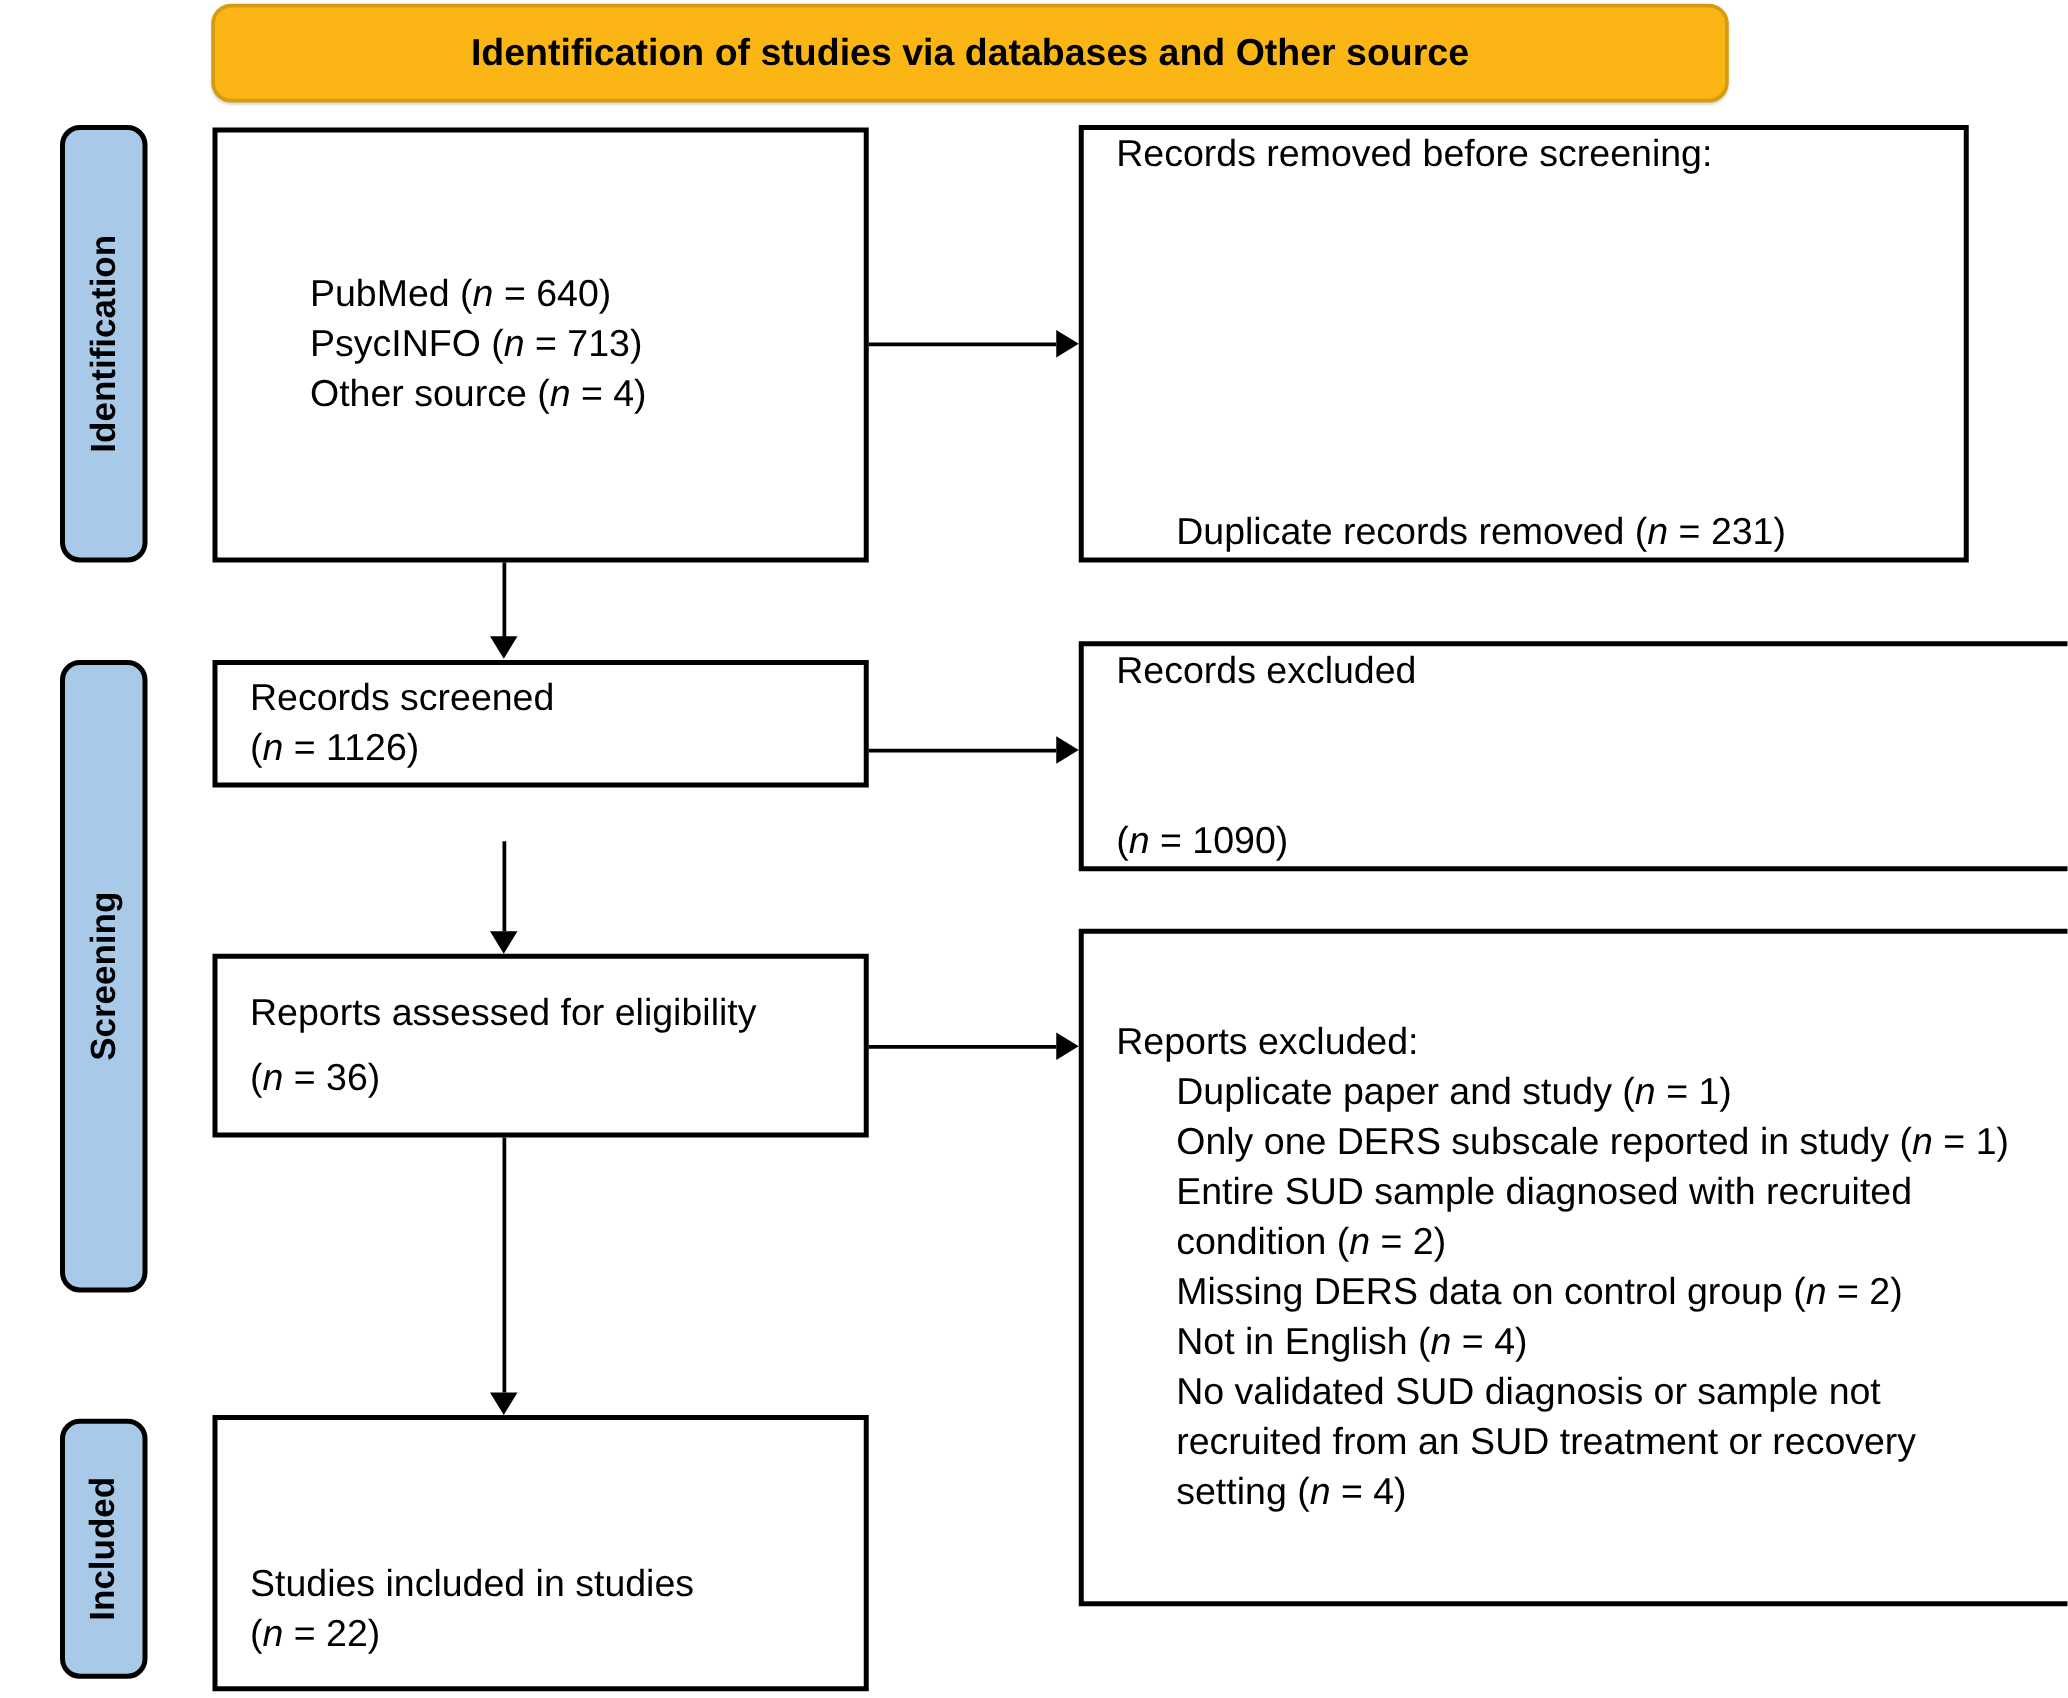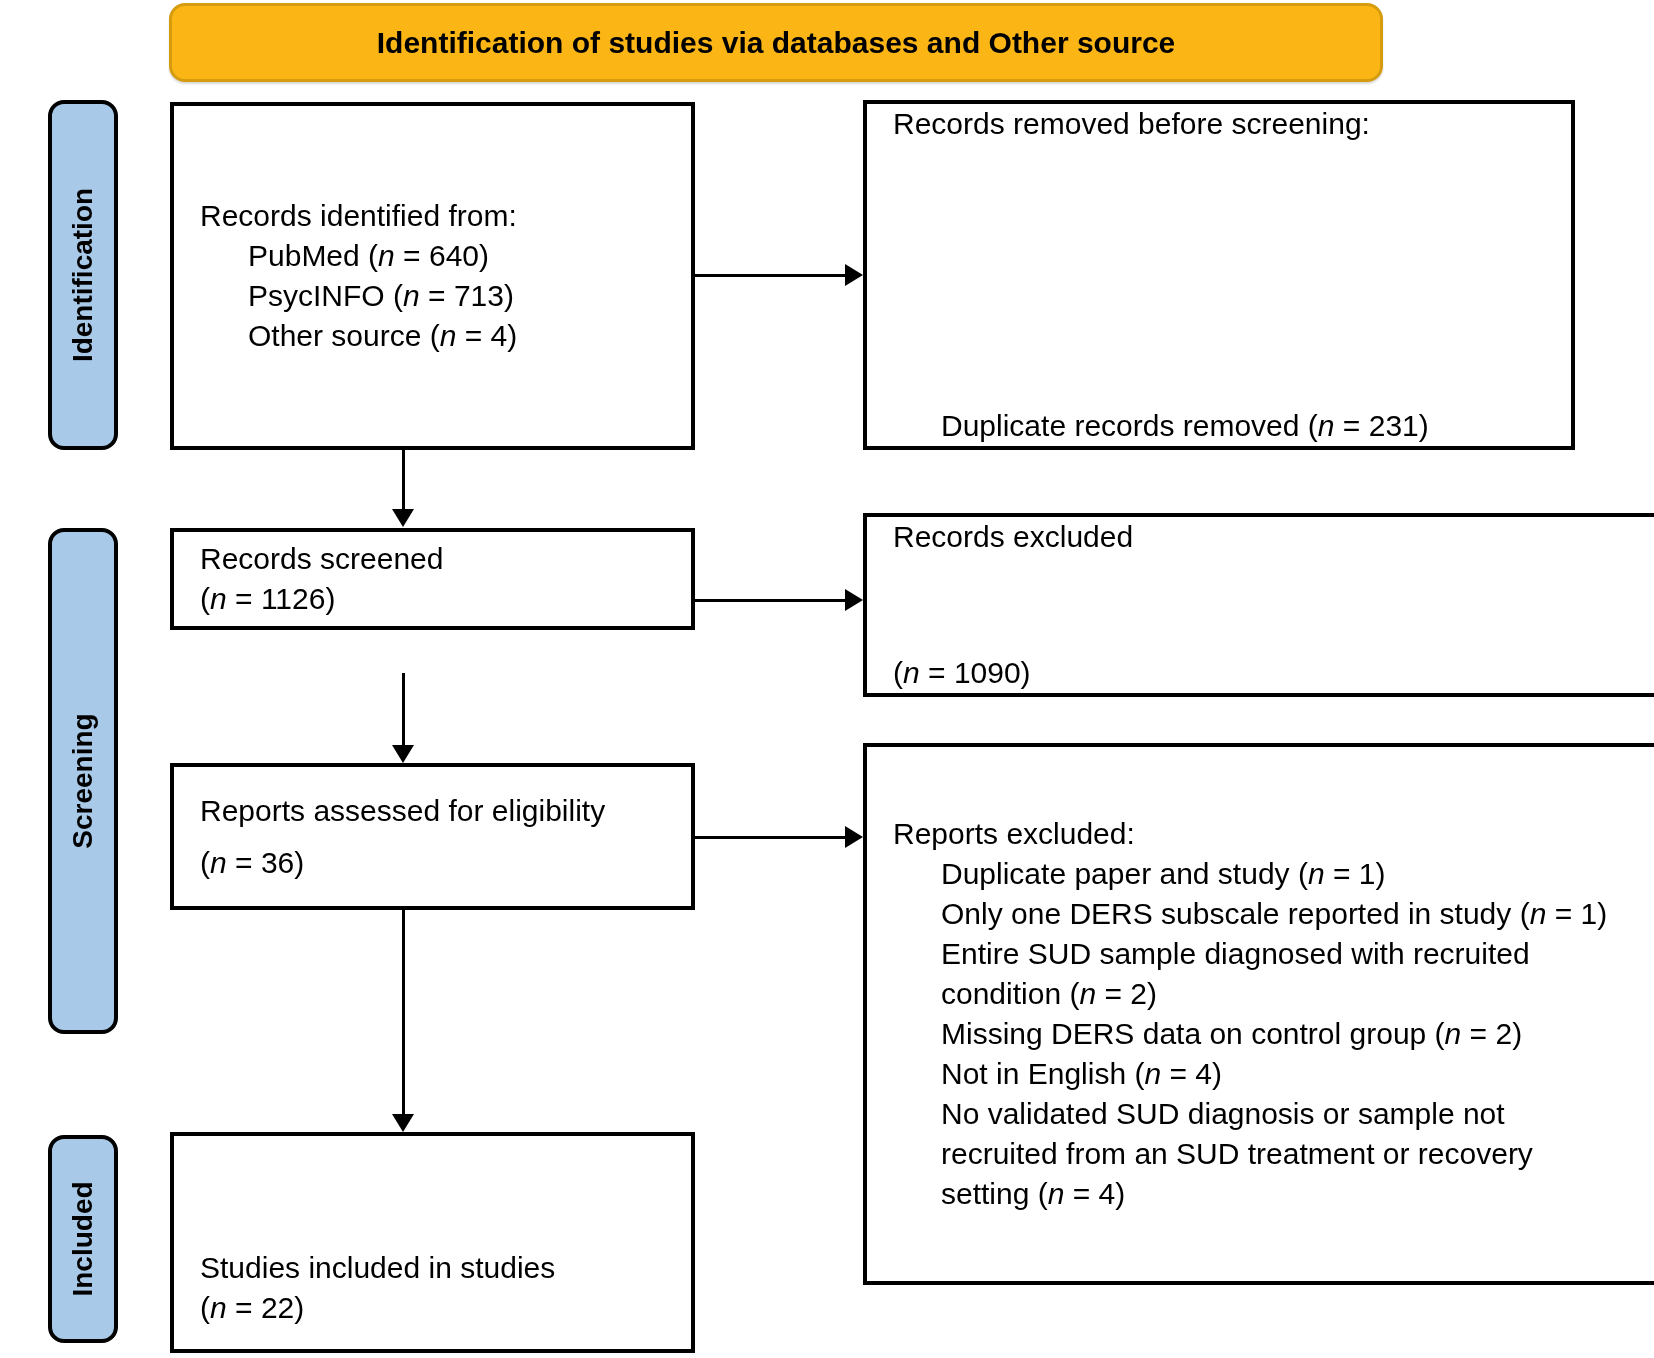--- a/index.html
+++ b/index.html
@@ -76,21 +76,20 @@
     <span>Identification</span>
   </div>
   <div class="stage" id="stage-screening" style="background: rgb(169, 201, 233);">
     <span>Screening</span>
   </div>
   <div class="stage" id="stage-included" style="background: rgb(169, 201, 233);">
     <span>Included</span>
   </div>
 
   <div class="box" id="box-records-identified">
-      <div class="line">Records identified from:</div>
       <div class="line ind">PubMed (<i>n</i> = 640)</div>
       <div class="line ind">PsycINFO (<i>n</i> = 713)</div>
       <div class="line ind">Other source (<i>n</i> = 4)</div>
     </div>
   <div class="box" id="box-records-removed">
       <div class="line">Records removed before screening:</div>
       <div class="line ind">Duplicate records removed (<i>n</i> = 231)</div>
     </div>
   <div class="box" id="box-records-screened">
       <div class="line">Records screened</div>

